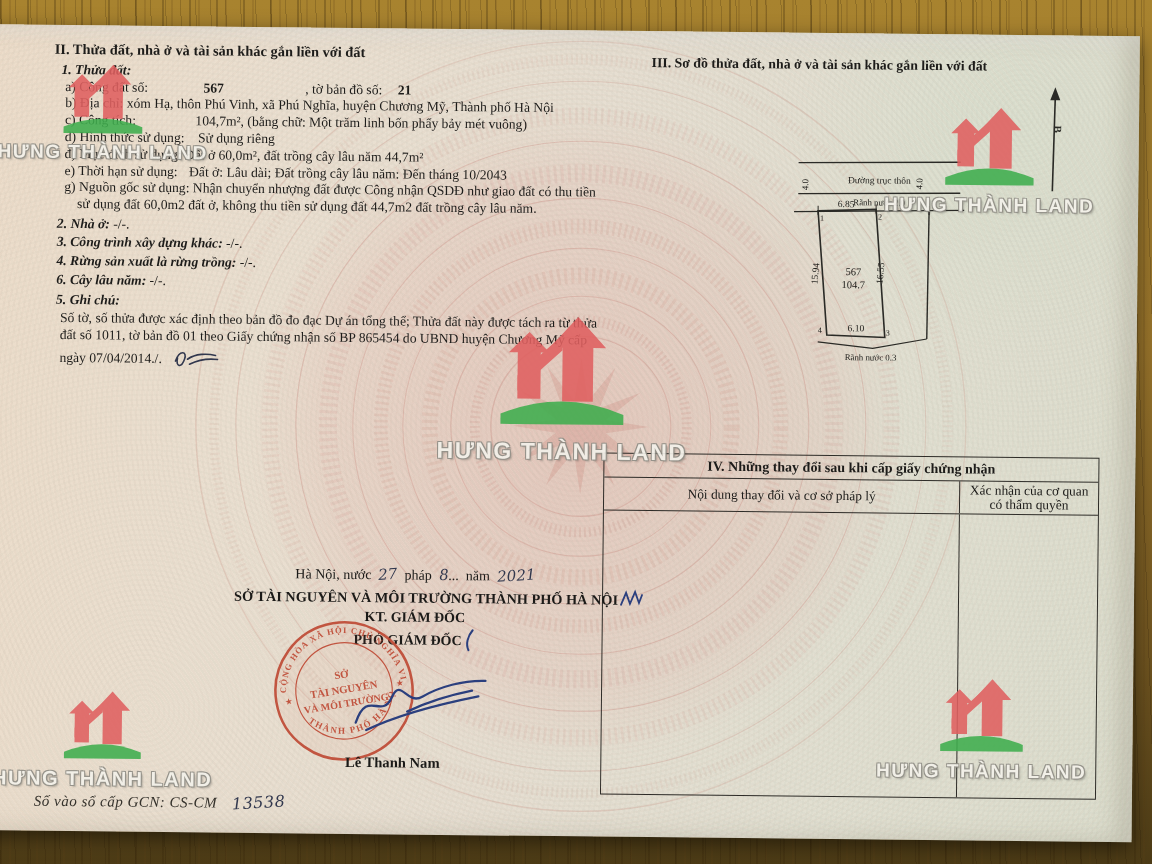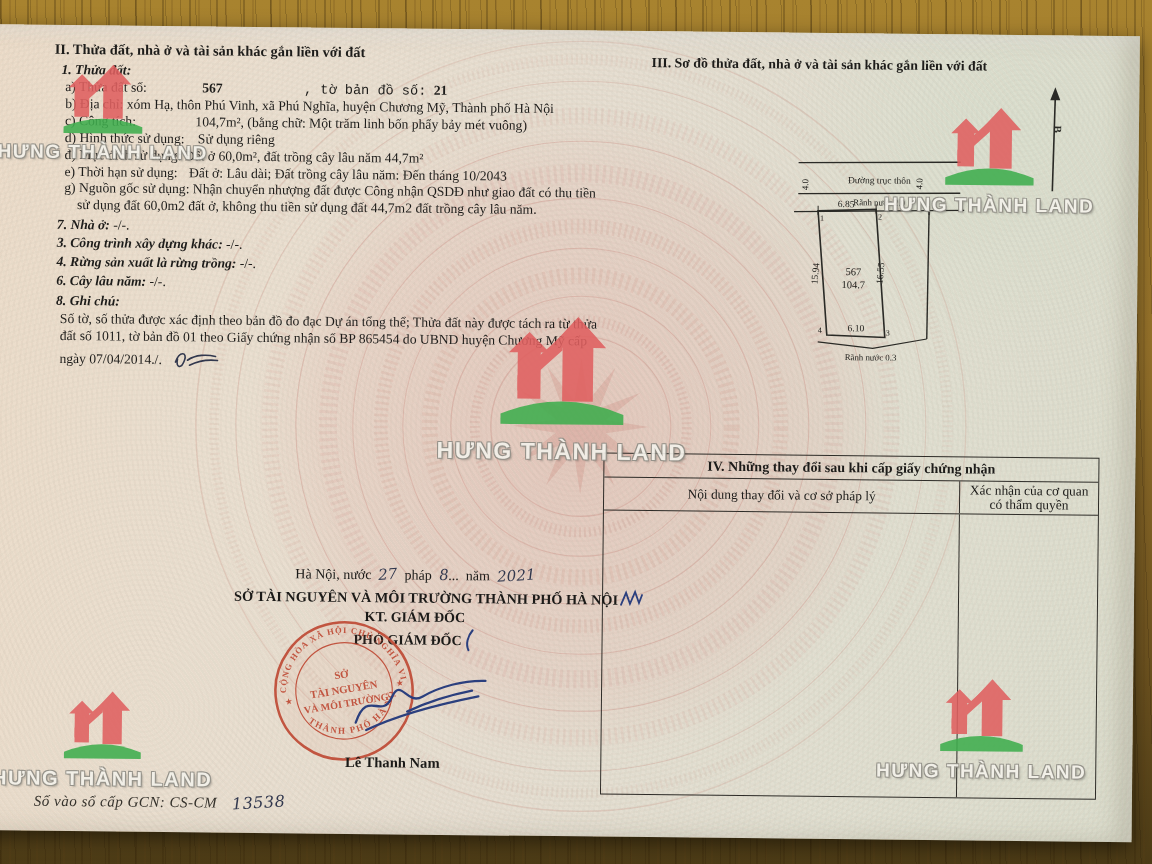--- a/index.html
+++ b/index.html
@@ -83,58 +83,58 @@
       <circle r="367" stroke-width="10" stroke-dasharray="2 3" opacity=".3"></circle>
       <circle r="385" stroke-width="1.4" opacity=".7"></circle>
     </g>
   </svg>
   <div class="guilloche"></div>
 
   <div class="sec2 doc-text">
     <div class="sec-title">II. Thửa đất, nhà ở và tài sản khác gắn liền với đất</div>
     <div class="sub-title">1. Thửa đất:</div>
     <div class="fline">
-      <span>a) Thửa đất số:</span>
+      <span>a) Công đất số:</span>
       <span class="b-val" style="margin-left:52px;">567</span>
-      <span style="margin-left:78px;font-family:Liberation Mono, monospace;">, tờ bản đồ số:</span>
-      <span class="b-val" style="margin-left:4px;font-family:Liberation Serif, serif;">21</span>
+      <span style="margin-left:78px;">, tờ bản đồ số:</span>
+      <span class="b-val" style="margin-left:12px;font-family:Liberation Serif, serif;">21</span>
     </div>
     <div class="fline">b) Địa chỉ: xóm Hạ, thôn Phú Vinh, xã Phú Nghĩa, huyện Chương Mỹ, Thành phố Hà Nội</div>
     <div class="fline">
       <span>c) Công tích:</span>
       <span style="margin-left:56px;">104,7m², (bằng chữ: Một trăm linh bốn phẩy bảy mét vuông)</span>
     </div>
     <div class="fline">
       <span>d) Hình thức sử dụng:</span>
       <span style="margin-left:10px;">Sử dụng riêng</span>
     </div>
     <div class="fline">đ) Mục đích sử dụng: Đất ở 60,0m², đất trồng cây lâu năm 44,7m²</div>
     <div class="fline">
       <span>e) Thời hạn sử dụng:</span>
       <span style="margin-left:8px;">Đất ở: Lâu dài; Đất trồng cây lâu năm: Đến tháng 10/2043</span>
     </div>
     <div class="fline">g) Nguồn gốc sử dụng: Nhận chuyển nhượng đất được Công nhận QSDĐ như giao đất có thu tiền sử dụng đất 60,0m2 đất ở, không thu tiền sử dụng đất 44,7m2 đất trồng cây lâu năm.</div>
     <div class="item-line" style="margin-top:3px;">
-      <span>7. Nhà ở:</span>
+      <span>2. Nhà ở:</span>
       <span class="val">-/-.</span>
     </div>
     <div class="item-line">
       <span>3. Công trình xây dựng khác:</span>
       <span class="val">-/-.</span>
     </div>
     <div class="item-line">
       <span>4. Rừng sản xuất là rừng trồng:</span>
       <span class="val">-/-.</span>
     </div>
     <div class="item-line" style="margin-top:3px;">
       <span>6. Cây lâu năm:</span>
       <span class="val">-/-.</span>
     </div>
     <div class="item-line" style="margin-top:3px;">
-      <span>8. Ghi chú:</span>
+      <span>5. Ghi chú:</span>
     </div>
     <div class="note-block"><span>Số tờ, số thửa được xác định theo bản đồ đo đạc Dự án tổng thể; Thửa đất này được tách ra từ thửa đất số 1011, tờ bản đồ 01 theo Giấy chứng nhận số BP 865454 do UBND huyện Chương Mỹ cấp ngày 07/04/2014./.</span>
       <svg width="52" height="26" viewBox="0 0 52 26" style="vertical-align:-8px;margin-left:2px;">
         <path d="M8,16 C12,4 20,6 17,14 C14,23 8,22 10,13 M20,14 C28,8 40,8 48,10 M22,19 C32,14 42,13 50,14" stroke="#32384e" stroke-width="1.6" fill="none" stroke-linecap="round"></path>
       </svg>
     </div>
   </div>
 
   <div class="sec3-title">III. Sơ đồ thửa đất, nhà ở và tài sản khác gắn liền với đất</div>
 

